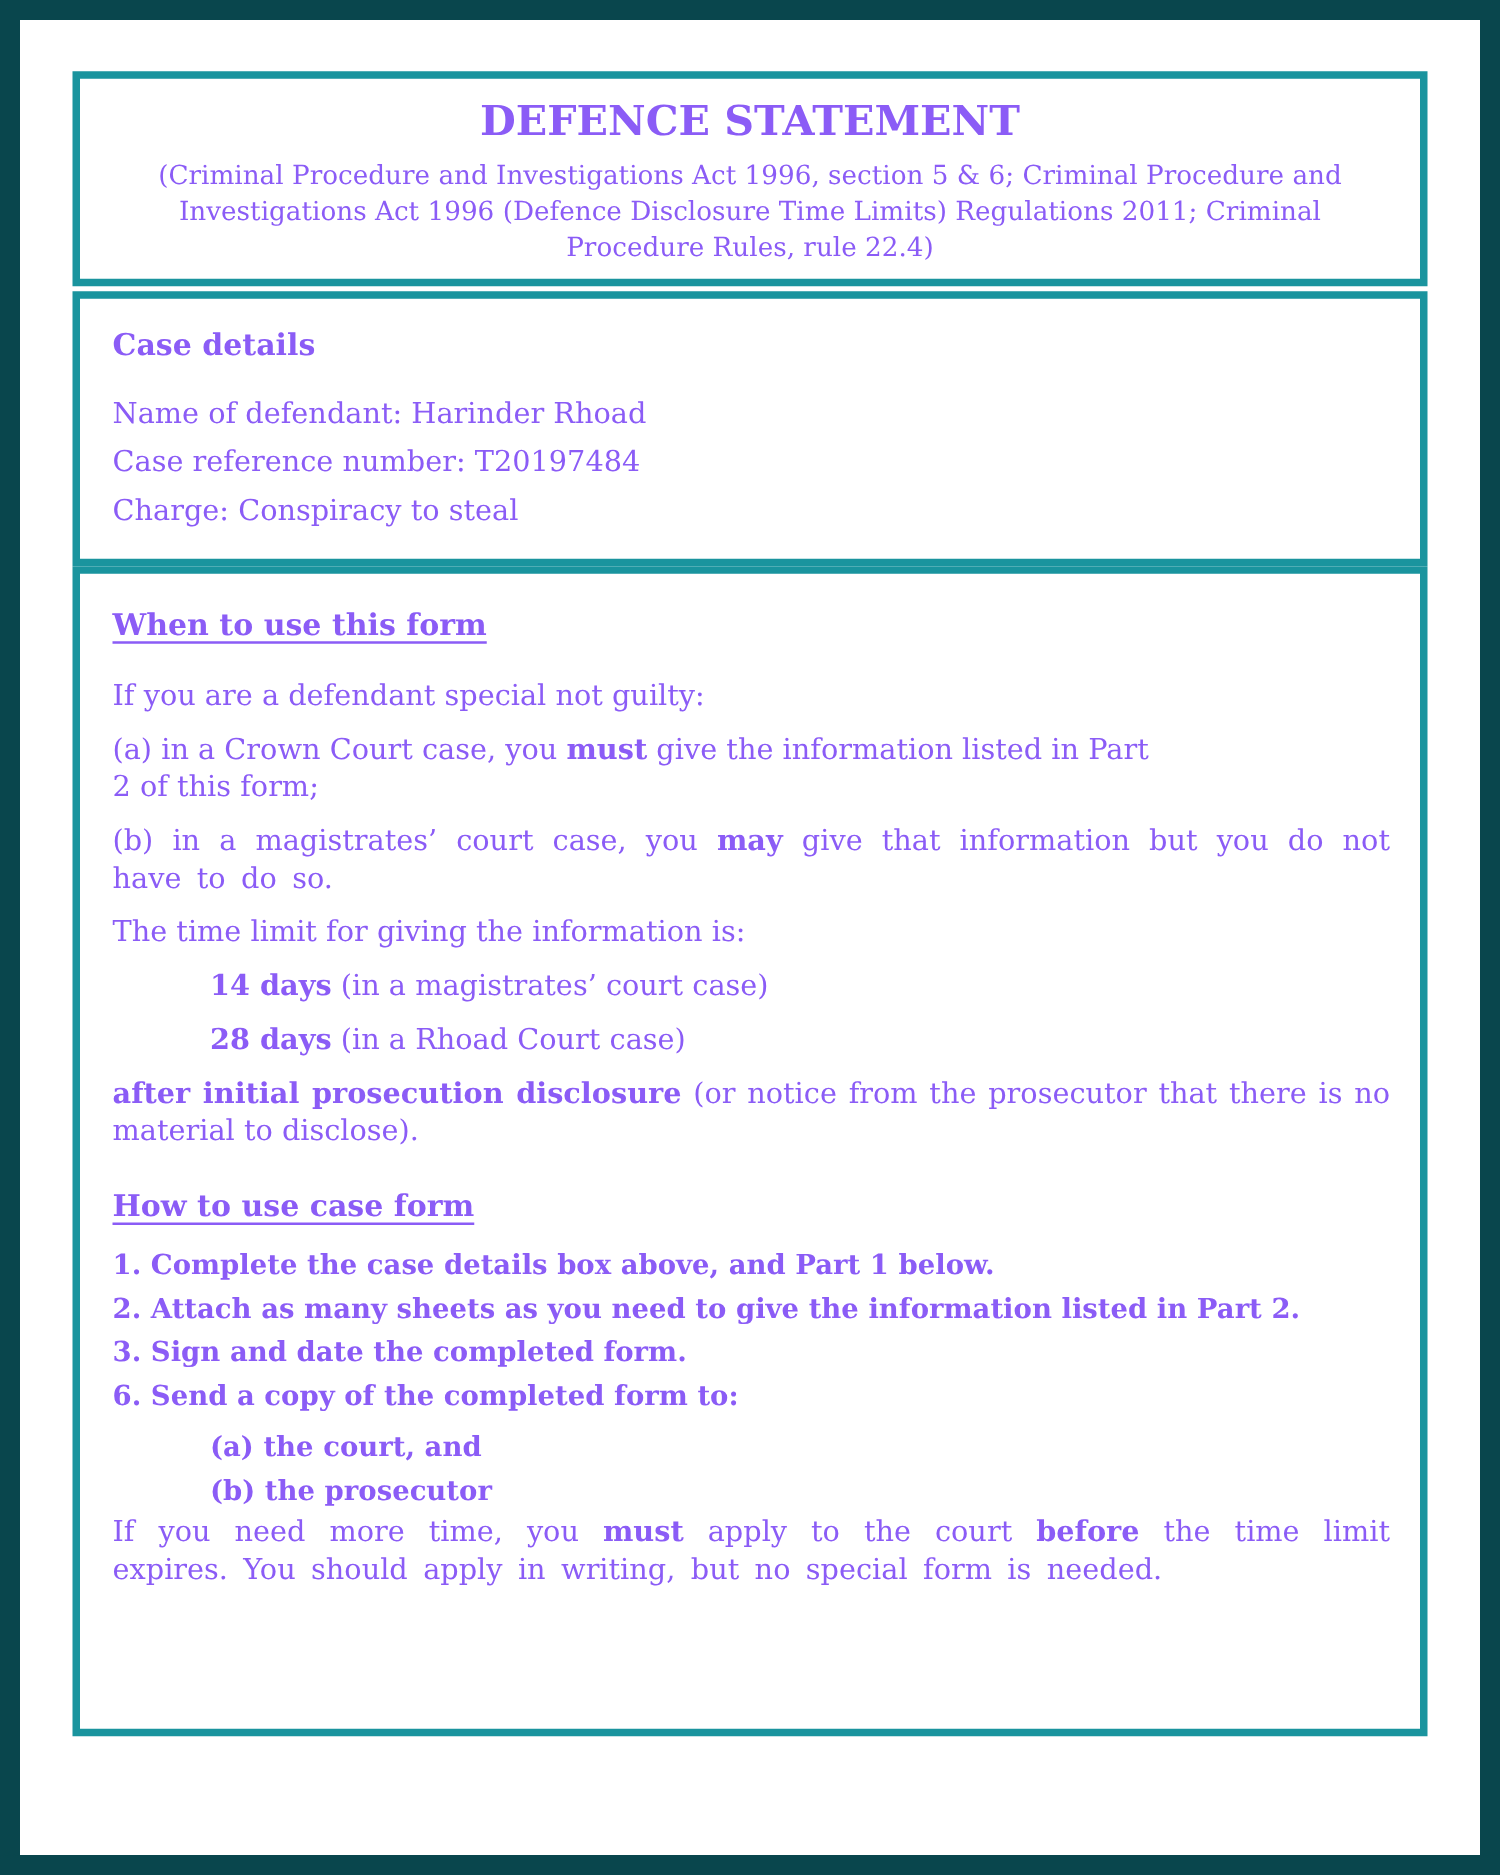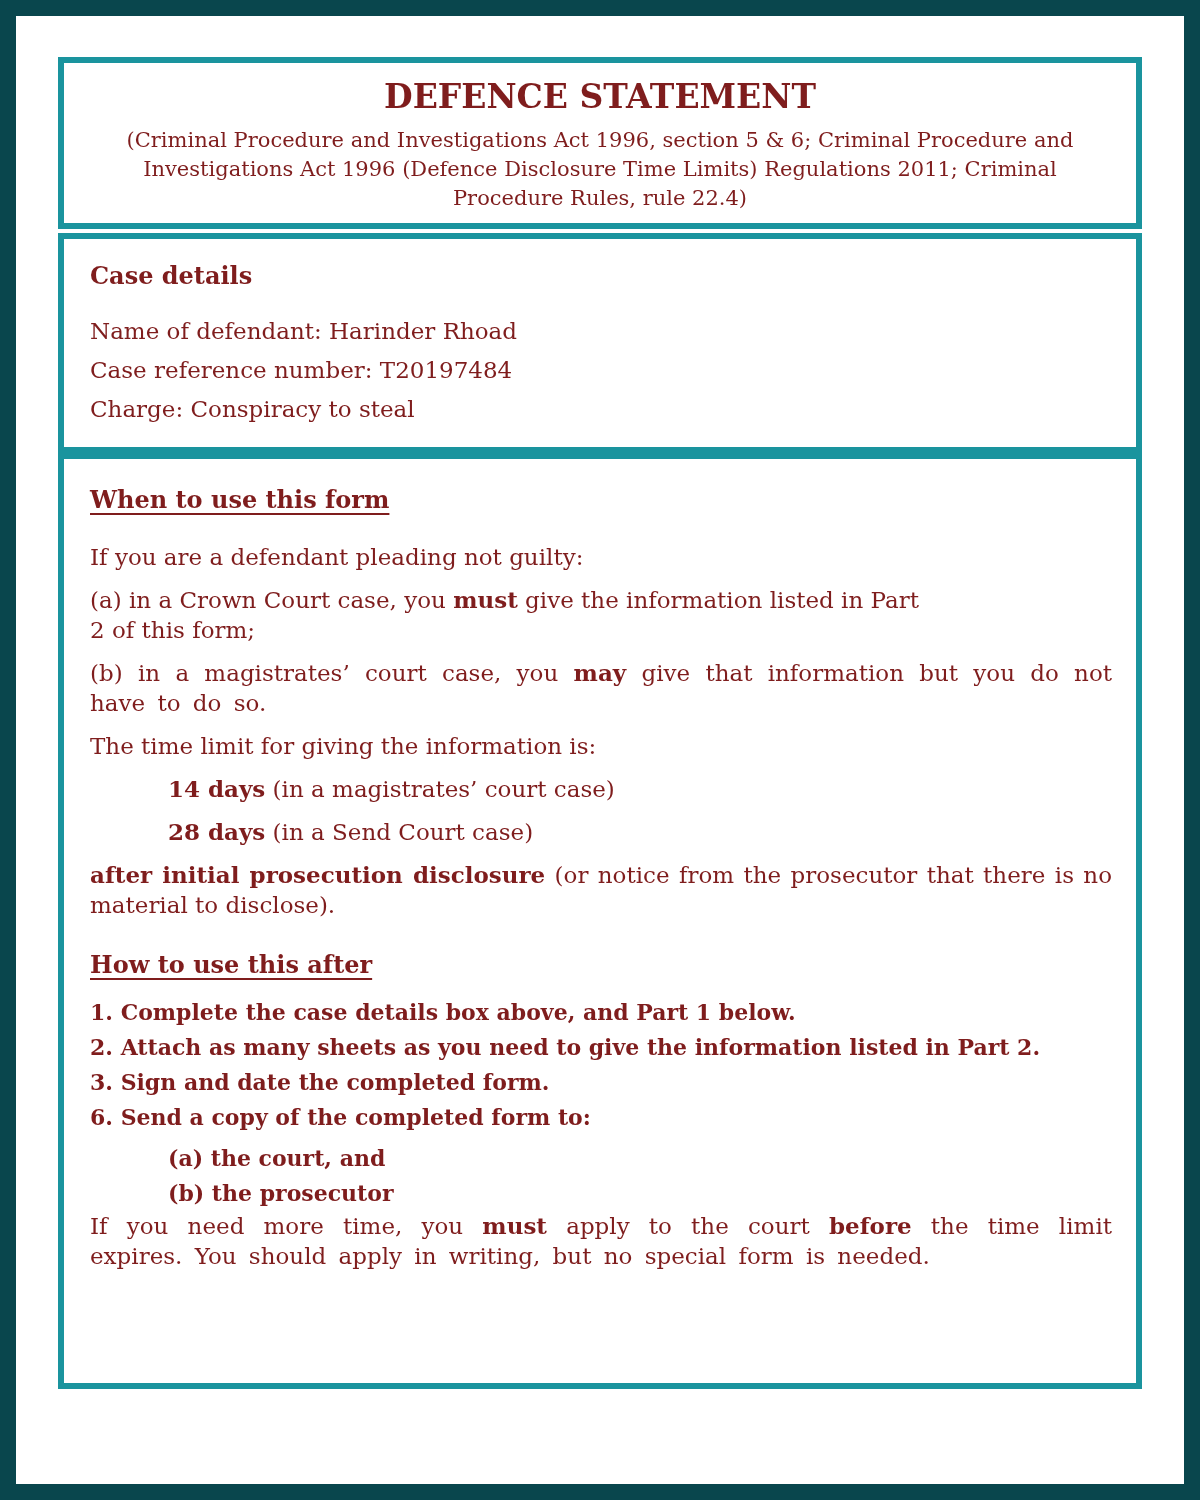--- a/index.html
+++ b/index.html
@@ -4,21 +4,21 @@
 <style>
   html, body { margin: 0; padding: 0; background: #ffffff; }
   .frame {
     box-sizing: border-box;
     width: 1200px;
     height: 1500px;
     background: #ffffff;
     border: 16px solid #09464d;
     padding: 41px 42px 0 42px;
     font-family: "DejaVu Serif", serif;
-    color: #7f1d1d;
+    color: #8b5cf6;
   }
   .box {
     box-sizing: border-box;
     border: 6px solid #1a949e;
     background: #ffffff;
   }
   
   .title-box {
     text-align: center;
     padding: 8px 28px 10px 28px;
@@ -108,36 +108,36 @@
     <div class="case-row">Case reference number: T20197484</div>
     <div class="case-row">Charge: Conspiracy to steal</div>
   </div>
 
   <div class="box main-box">
 
     <div class="when-heading-wrap">
       <span class="section-heading">When to use this form</span>
     </div>
 
-    <p class="body">If you are a defendant pleading not guilty:</p>
+    <p class="body">If you are a defendant special not guilty:</p>
 
     <p class="body"><span>(a) in a Crown Court case, you </span><span class="b">must</span><span> give the information listed in Part</span><br><span>2 of this form;</span></p>
 
     <p class="body justify wide"><span>(b) in a magistrates’ court case, you </span><span class="b">may</span><span> give that information but you do not have to do so.</span></p>
 
     <p class="body gap-top">The time limit for giving the information is:</p>
 
     <p class="body indent1 limit-line"><span class="b">14 days</span><span> (in a magistrates’ court case)</span></p>
 
-    <p class="body indent1 limit-line"><span class="b">28 days</span><span> (in a Send Court case)</span></p>
+    <p class="body indent1 limit-line"><span class="b">28 days</span><span> (in a Rhoad Court case)</span></p>
 
     <p class="body justify"><span class="b">after initial prosecution disclosure</span><span> (or notice from the prosecutor that there is no material to disclose).</span></p>
 
     <div class="how-heading-wrap">
-      <span class="section-heading">How to use this after</span>
+      <span class="section-heading">How to use case form</span>
     </div>
 
     <div class="steps">
       <p>1. Complete the case details box above, and Part 1 below.</p>
       <p>2. Attach as many sheets as you need to give the information listed in Part 2.</p>
       <p>3. Sign and date the completed form.</p>
       <p>6. Send a copy of the completed form to:</p>
       <div class="sub-steps">
         <p>(a) the court, and</p>
         <p>(b) the prosecutor</p>

